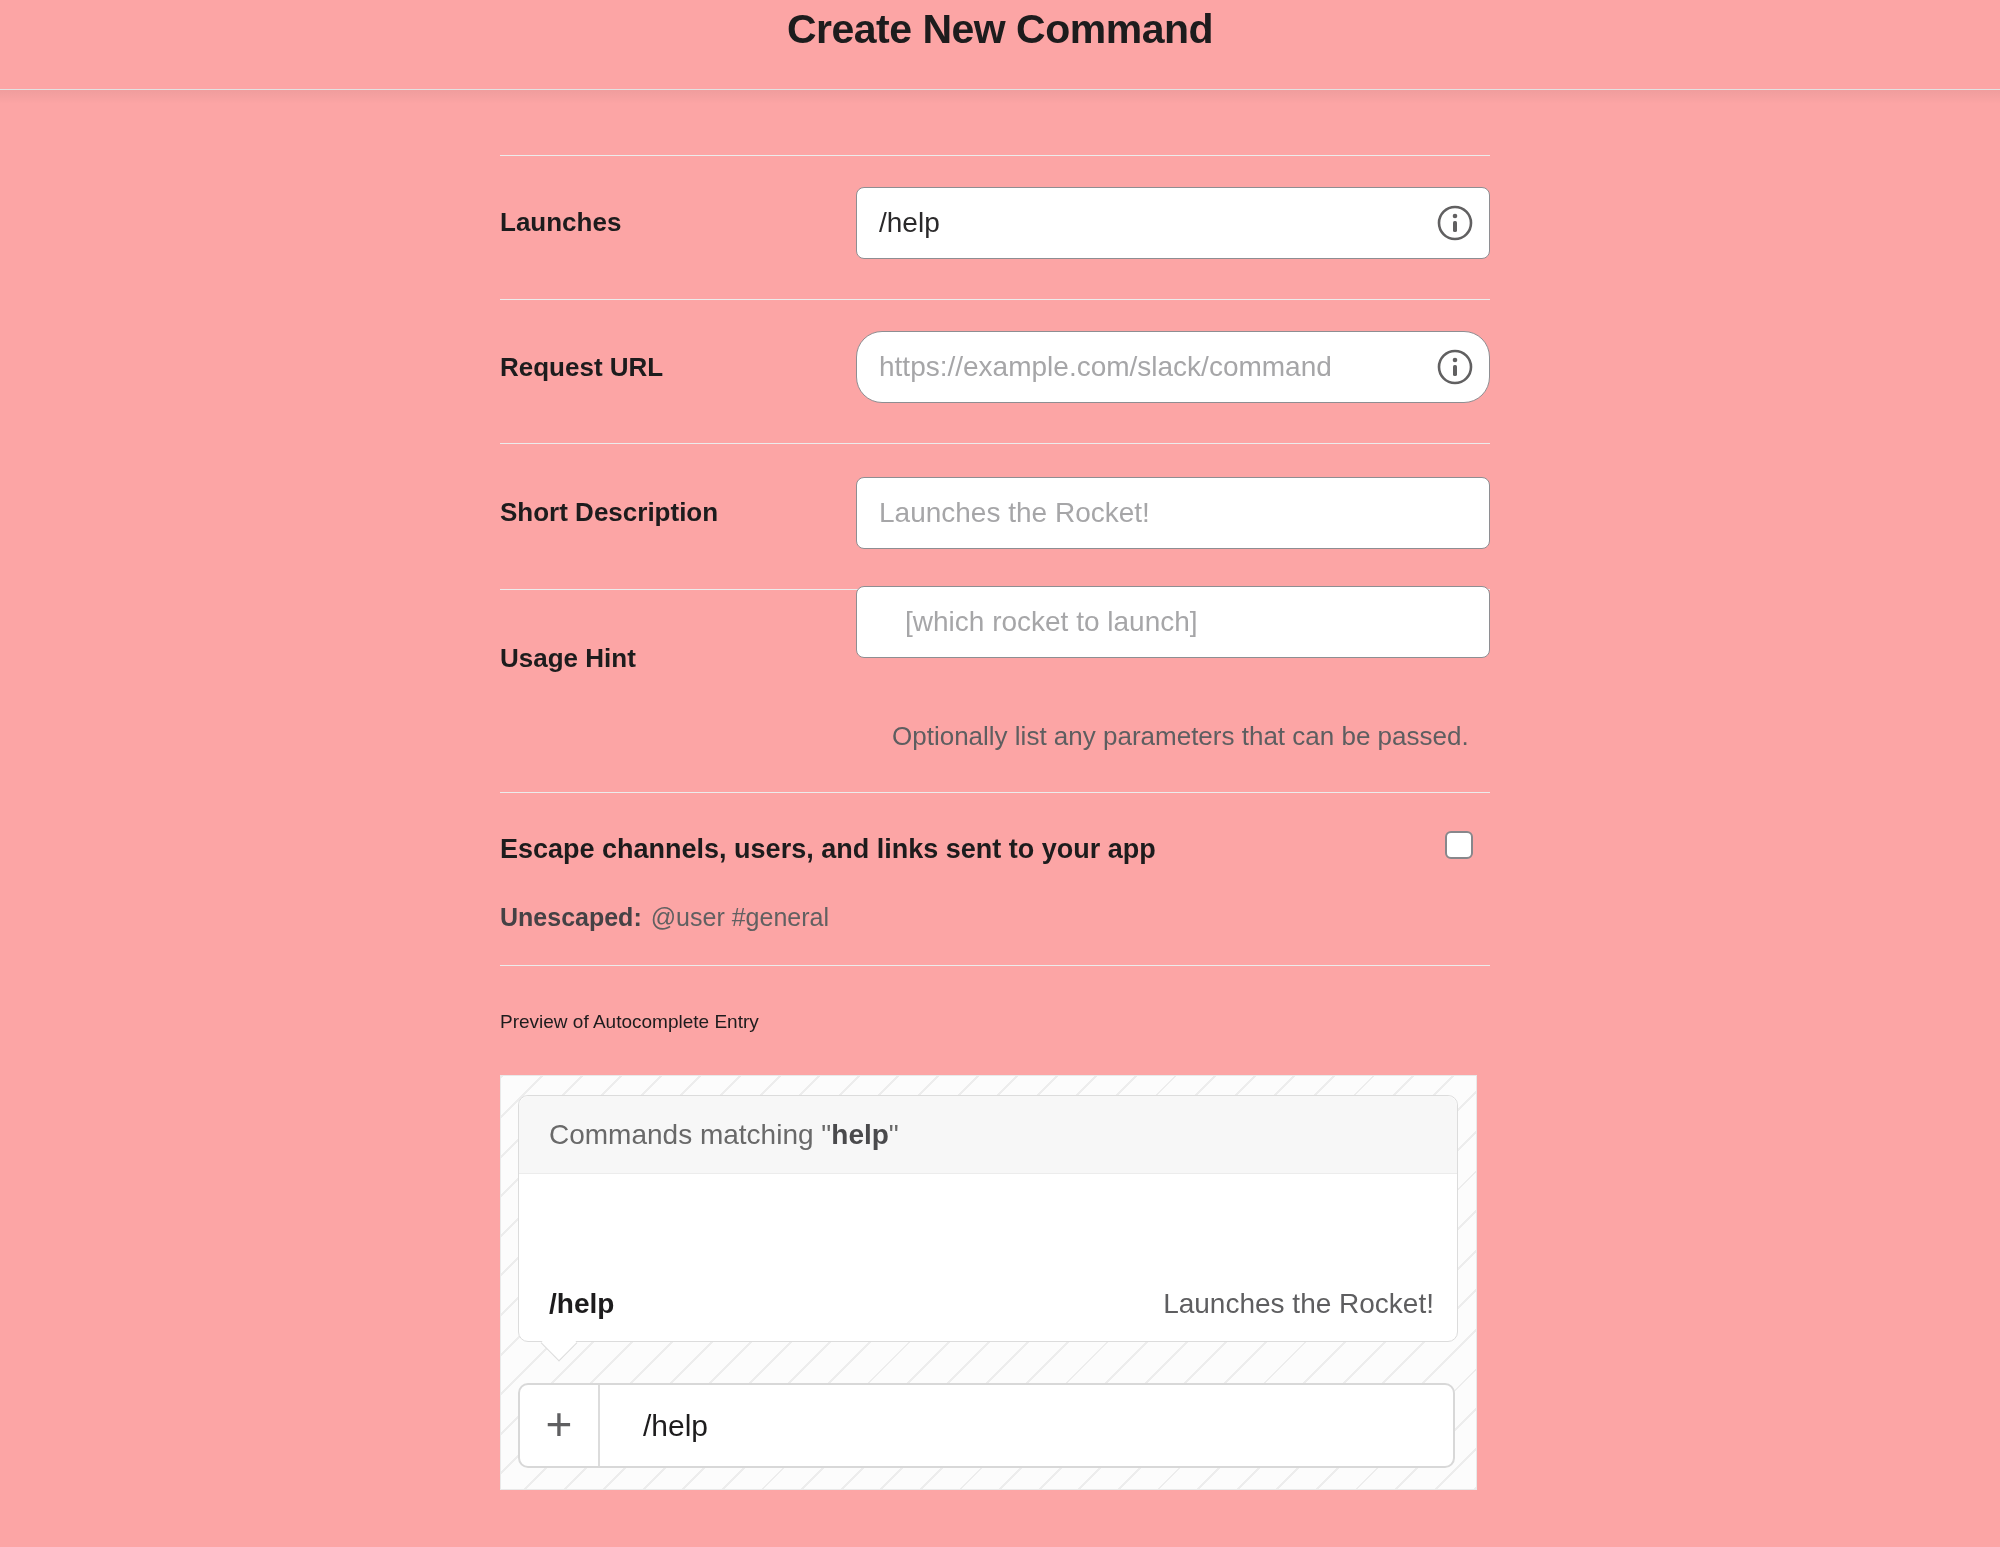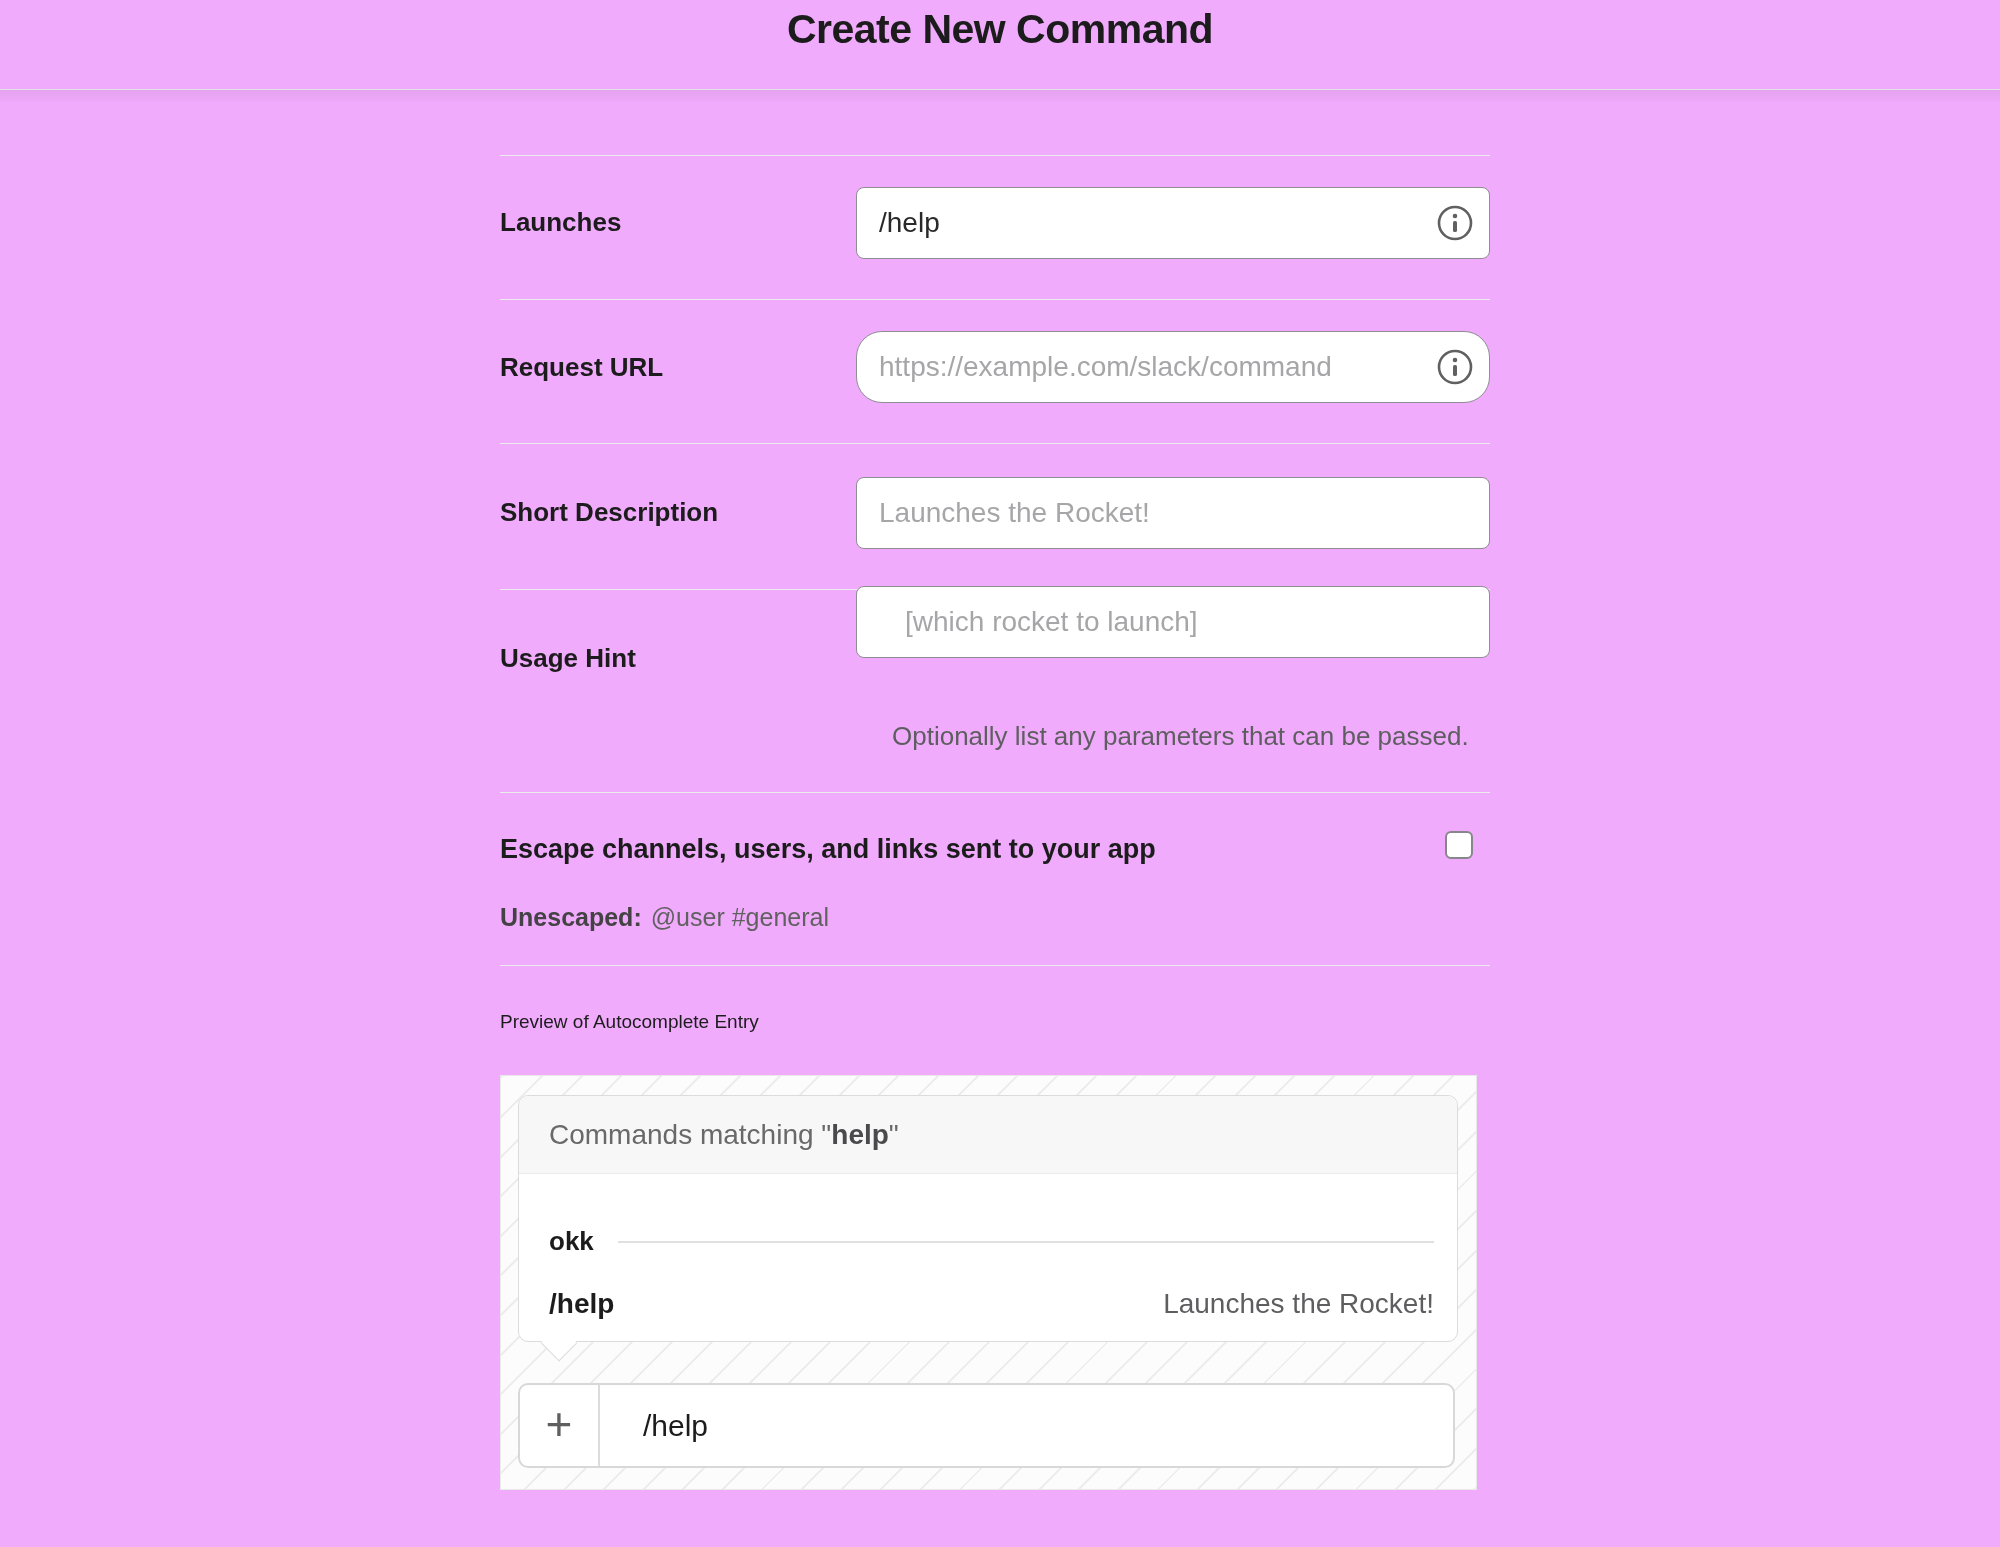--- a/index.html
+++ b/index.html
@@ -1,18 +1,18 @@
 <!DOCTYPE html>
 <html><head>
 <meta charset="utf-8">
 <style>
   * { margin:0; padding:0; box-sizing:border-box; }
   html,body { background:#fff; }
   body { font-family:"Liberation Sans", sans-serif; color:#1d1c1d; }
-  .page { position:relative; width:2000px; height:1547px; background:#f0abfc; overflow:hidden; }
+  .page { position:relative; width:2000px; height:1547px; background:#fca5a5; overflow:hidden; }
 
   
   .page-title { position:absolute; top:6px; left:0; right:0; text-align:center;
     font-size:41px; font-weight:700; color:#1d1c1d; letter-spacing:-0.5px; }
   .header-rule { position:absolute; top:89px; left:0; width:2000px; height:1px; background:#e2e2e2; }
   .header-shadow { position:absolute; top:90px; left:0; width:2000px; height:14px;
     background:linear-gradient(rgba(0,0,0,0.05), rgba(0,0,0,0)); }
 
   
   .divider { position:absolute; left:500px; width:990px; height:1px; background:#ececec; }
@@ -111,24 +111,20 @@
   <div class="preview-heading">Preview of Autocomplete Entry</div>
 
   <div class="hatch-box"></div>
 
   <div class="popup-card">
     <div class="popup-header">
       <span>Commands matching "</span>
         <span class="query">help</span>
         <span>"</span>
     </div>
-    <div class="team-row">
-      <span class="team-name">okk</span>
-      <span class="team-rule"></span>
-    </div>
     <div class="cmd-row">
       <span class="cmd-name">/help</span>
       <span class="cmd-desc">Launches the Rocket!</span>
     </div>
   </div>
   <div class="popup-tail"></div>
 
   <div class="mock-input">
     <div class="plus-cell">
       <span class="plus-glyph">+</span>

